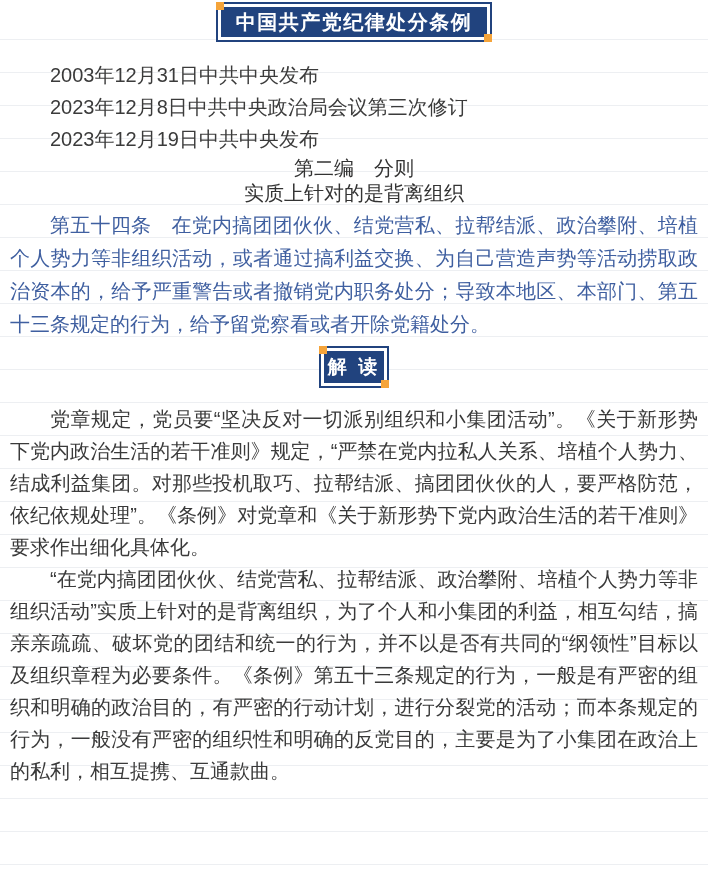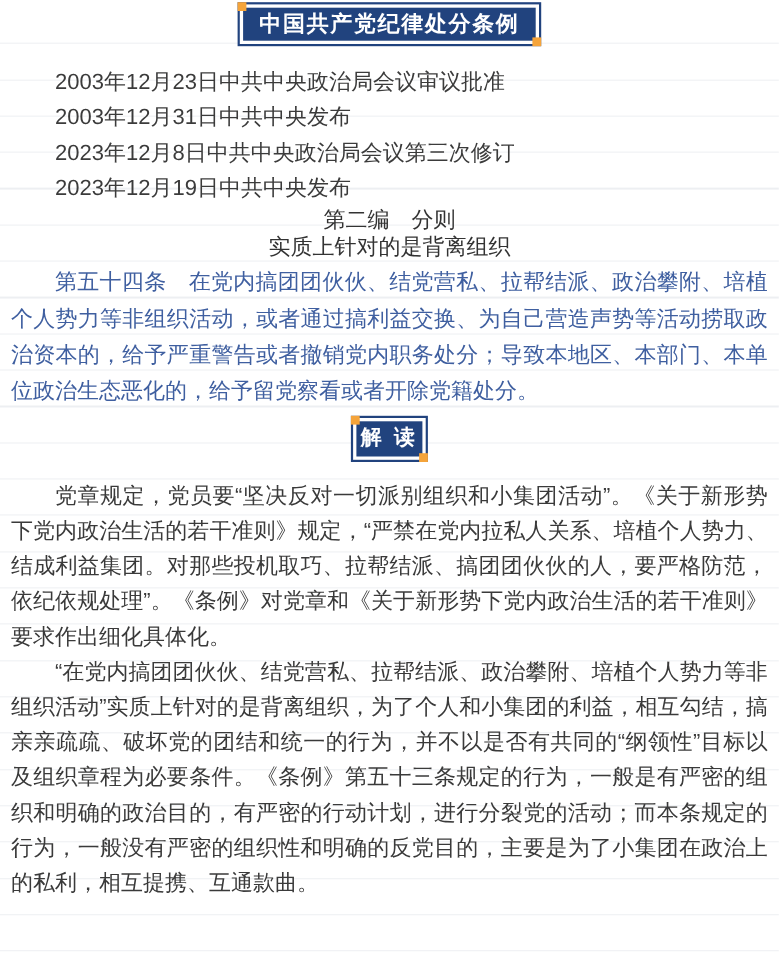--- a/index.html
+++ b/index.html
@@ -78,32 +78,31 @@
 
   <div class="banner-row">
     <div class="banner">
       <span class="corner tl"></span>
       <div class="banner-inner">中国共产党纪律处分条例</div>
       <span class="corner br"></span>
     </div>
   </div>
 
   <div class="dates">
-    <div class="date-line">2003年12月23日中共中央政治局会议审议批准</div>
     <div class="date-line">2003年12月31日中共中央发布</div>
     <div class="date-line">2023年12月8日中共中央政治局会议第三次修订</div>
     <div class="date-line">2023年12月19日中共中央发布</div>
   </div>
 
   <div class="headings">
     <div class="heading-line">第二编　分则</div>
     <div class="heading-line">实质上针对的是背离组织</div>
   </div>
 
-  <p class="article-para">第五十四条　在党内搞团团伙伙、结党营私、拉帮结派、政治攀附、培植个人势力等非组织活动，或者通过搞利益交换、为自己营造声势等活动捞取政治资本的，给予严重警告或者撤销党内职务处分；导致本地区、本部门、本单位政治生态恶化的，给予留党察看或者开除党籍处分。</p>
+  <p class="article-para">第五十四条　在党内搞团团伙伙、结党营私、拉帮结派、政治攀附、培植个人势力等非组织活动，或者通过搞利益交换、为自己营造声势等活动捞取政治资本的，给予严重警告或者撤销党内职务处分；导致本地区、本部门、第五十三条规定的行为，给予留党察看或者开除党籍处分。</p>
 
   <div class="banner-row interp-banner-row">
     <div class="banner interp">
       <span class="corner tl"></span>
       <div class="banner-inner">解 读</div>
       <span class="corner br"></span>
     </div>
   </div>
 
   <div class="body-block">

